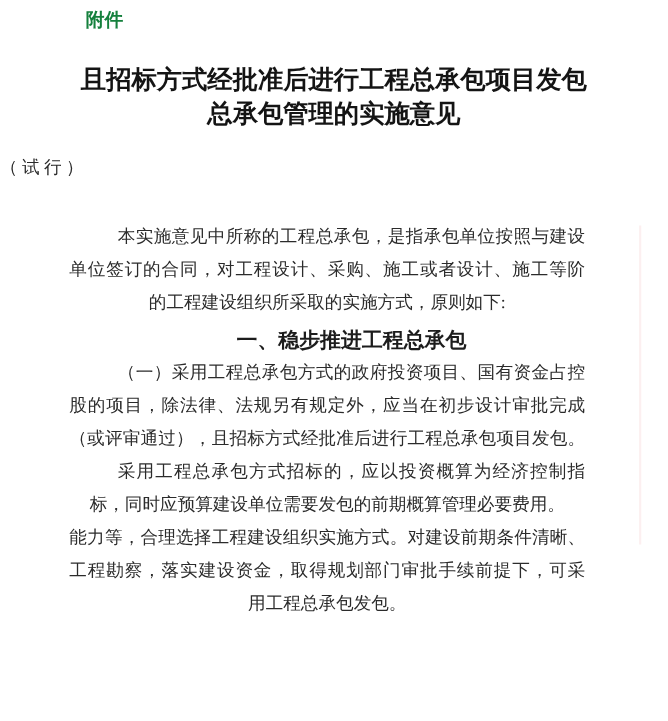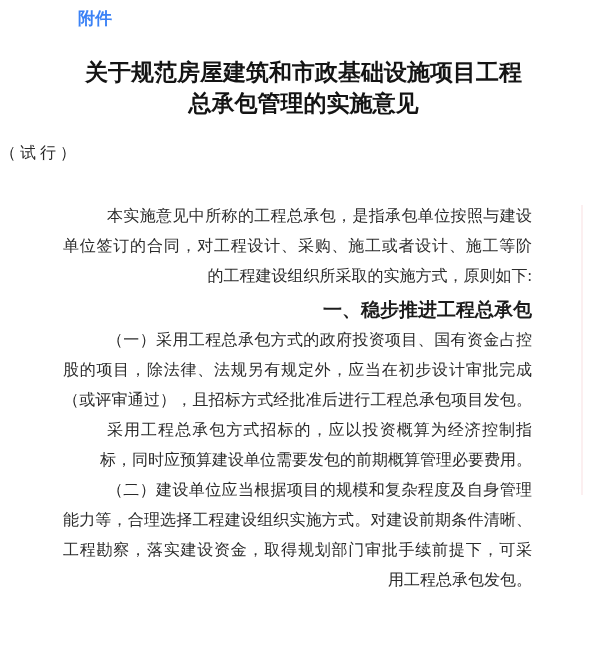--- a/index.html
+++ b/index.html
@@ -15,21 +15,21 @@
     overflow: hidden;
     color: #262626;
   }
   .attachment-label {
     margin: 0;
     padding: 6px 0 0 78px;
     font-family: "Liberation Sans", "DejaVu Sans", sans-serif;
     font-size: 17px;
     line-height: 26px;
     font-weight: 600;
-    color: #3b82f6;
+    color: #15803d;
   }
   .doc-title {
     margin: 25px 20px 0 20px;
     text-align: center;
     font-family: "Liberation Serif", "DejaVu Serif", serif;
     font-size: 23px;
     line-height: 31px;
     font-weight: 700;
     color: #141414;
   }
@@ -45,21 +45,21 @@
   .doc-body {
     margin-top: 36px;
     padding-left: 63px;
     width: 469px;
     font-family: "Liberation Serif", "DejaVu Serif", serif;
     font-size: 16px;
     color: #2b2b2b;
   }
   .line {
     line-height: 30px;
-    text-align: right;
+    text-align: center;
     white-space: nowrap;
   }
   .line.stretch {
     white-space: normal;
     text-align: justify;
     text-align-last: justify;
   }
   .line.indent {
     text-indent: 44px;
   }
@@ -81,36 +81,35 @@
     pointer-events: none;
   }
 </style>
 </head>
 <body>
 
 <div class="page">
   <div class="attachment-label">附件</div>
 
   <div class="doc-title">
-    <div>关于规范房屋建筑和市政基础设施项目工程</div>
+    <div>且招标方式经批准后进行工程总承包项目发包</div>
     <div>总承包管理的实施意见</div>
   </div>
 
   <div class="doc-subtitle">（试行）</div>
 
   <div class="doc-body">
       <div class="line indent stretch">本实施意见中所称的工程总承包，是指承包单位按照与建设</div>
       <div class="line stretch">单位签订的合同，对工程设计、采购、施工或者设计、施工等阶</div>
       <div class="line">的工程建设组织所采取的实施方式，原则如下:</div>
       <div class="line heading indent">一、稳步推进工程总承包</div>
       <div class="line indent stretch">（一）采用工程总承包方式的政府投资项目、国有资金占控</div>
       <div class="line stretch">股的项目，除法律、法规另有规定外，应当在初步设计审批完成</div>
       <div class="line stretch">（或评审通过），且招标方式经批准后进行工程总承包项目发包。</div>
       <div class="line indent stretch">采用工程总承包方式招标的，应以投资概算为经济控制指</div>
       <div class="line">标，同时应预算建设单位需要发包的前期概算管理必要费用。</div>
-      <div class="line indent stretch">（二）建设单位应当根据项目的规模和复杂程度及自身管理</div>
       <div class="line stretch">能力等，合理选择工程建设组织实施方式。对建设前期条件清晰、</div>
       <div class="line stretch">工程勘察，落实建设资金，取得规划部门审批手续前提下，可采</div>
       <div class="line">用工程总承包发包。</div>
     </div>
 
   <div class="scan-artifact"></div>
 </div>
 
 </body></html>

